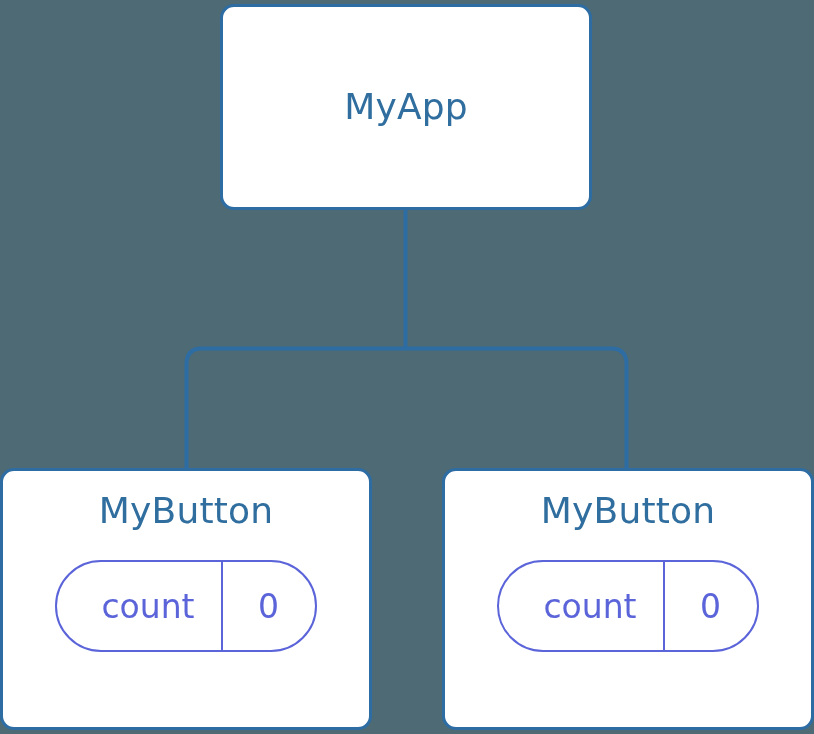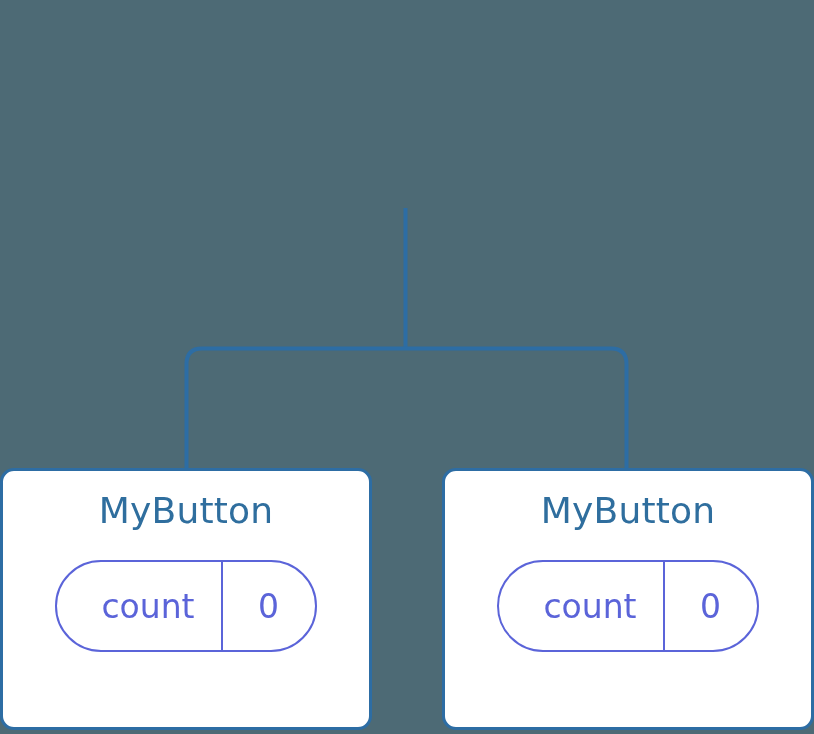--- a/index.html
+++ b/index.html
@@ -102,20 +102,23 @@
 
 <div class="canvas">
 
   <svg class="edges" viewBox="0 0 814 734" width="814" height="734" aria-hidden="true">
 
     <path d="M405.5 208 L405.5 348" fill="none" stroke="#2d6da4" stroke-width="4"></path>
 
     <path d="M186.5 470 L186.5 364 Q186.5 348.5 202 348.5 L611 348.5 Q626.5 348.5 626.5 364 L626.5 470" fill="none" stroke="#2d6da4" stroke-width="4"></path>
   </svg>
 
+  <div class="node node-root">
+    <span class="node-title">MyApp</span>
+  </div>
 
   <div class="node node-child node-child-left">
     <span class="node-title">MyButton</span>
     <div class="pill">
       <span class="pill-key">count</span>
       <span class="pill-val">0</span>
     </div>
   </div>
 
   <div class="node node-child node-child-right">

